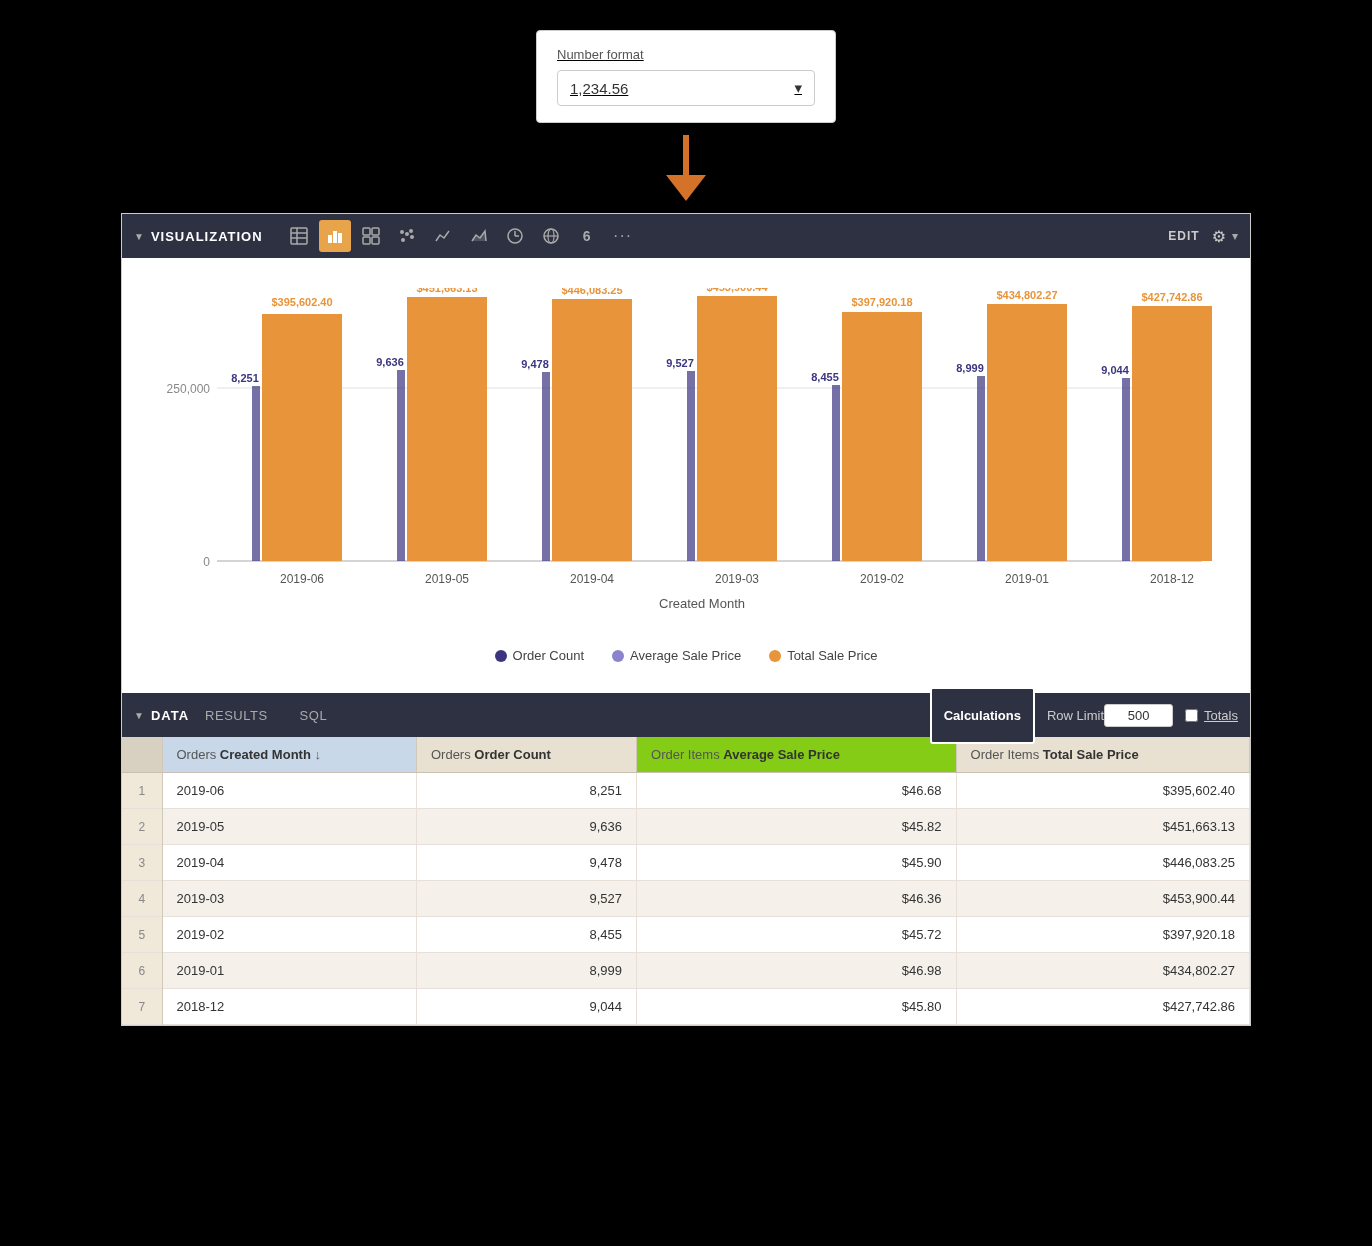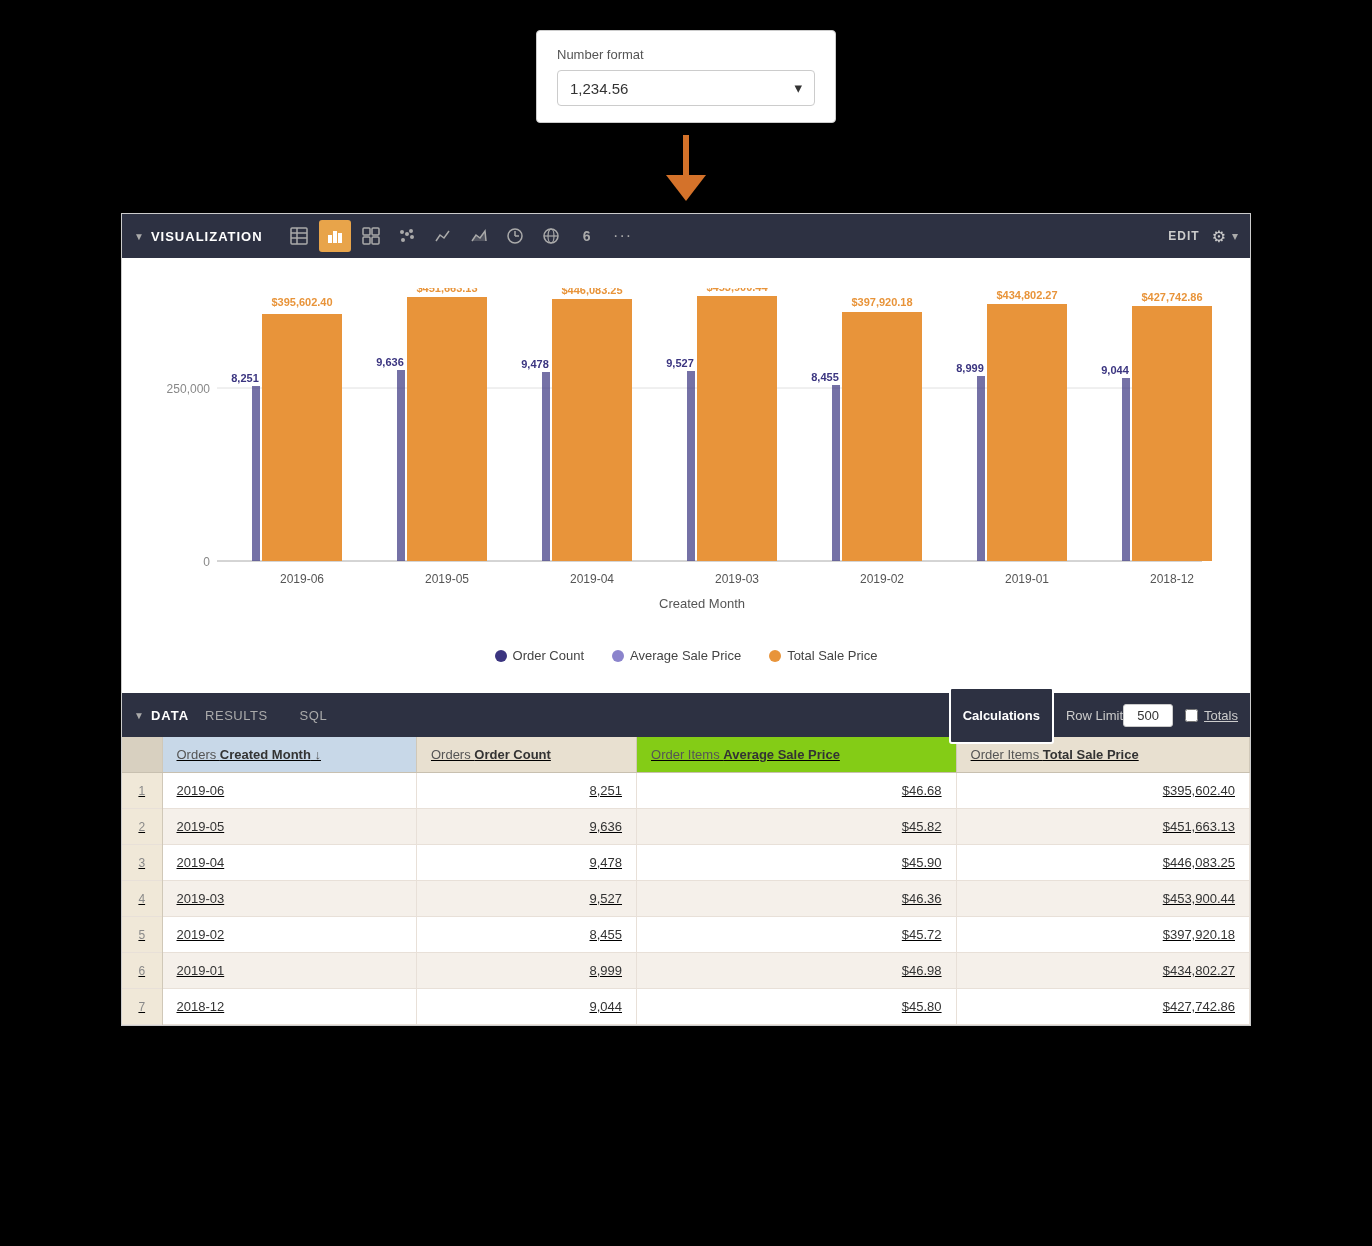--- a/index.html
+++ b/index.html
@@ -15,20 +15,21 @@
 
     
     .number-format-popup {
       background: #fff;
       border: 1px solid #ccc;
       border-radius: 4px;
       padding: 16px 20px;
       width: 300px;
       margin-bottom: 0;
       margin-top: 10px;
+      text-decoration: underline;
     }
     .number-format-label {
       font-size: 13px;
       color: #555;
       margin-bottom: 8px;
     }
     .number-format-select {
       width: 100%;
       border: 1px solid #ccc;
       border-radius: 4px;
@@ -178,21 +179,21 @@
       border-radius: 3px;
       cursor: pointer;
       margin-right: 12px;
     }
     .row-limit-label {
       font-size: 13px;
       color: #ccc;
       margin-right: 0;
     }
     .row-limit-input {
-      width: 50px;
+      width: 69px;
       padding: 3px 6px;
       font-size: 13px;
       border: 1px solid #ccc;
       border-radius: 3px;
       background: #fff;
       color: #333;
       text-align: center;
     }
     .totals-check {
       display: flex;
@@ -206,21 +207,20 @@
 
     
     .data-table-wrap {
       background: #fff;
       overflow-x: auto;
     }
     .data-table {
       width: 100%;
       border-collapse: collapse;
       font-size: 13px;
-      text-decoration: underline;
     }
     .data-table thead tr {
       background: #e8e0d0;
     }
     .data-table thead th {
       padding: 10px 14px;
       text-align: left;
       font-weight: 400;
       color: #555;
       border-right: 1px solid #d0c8b8;

